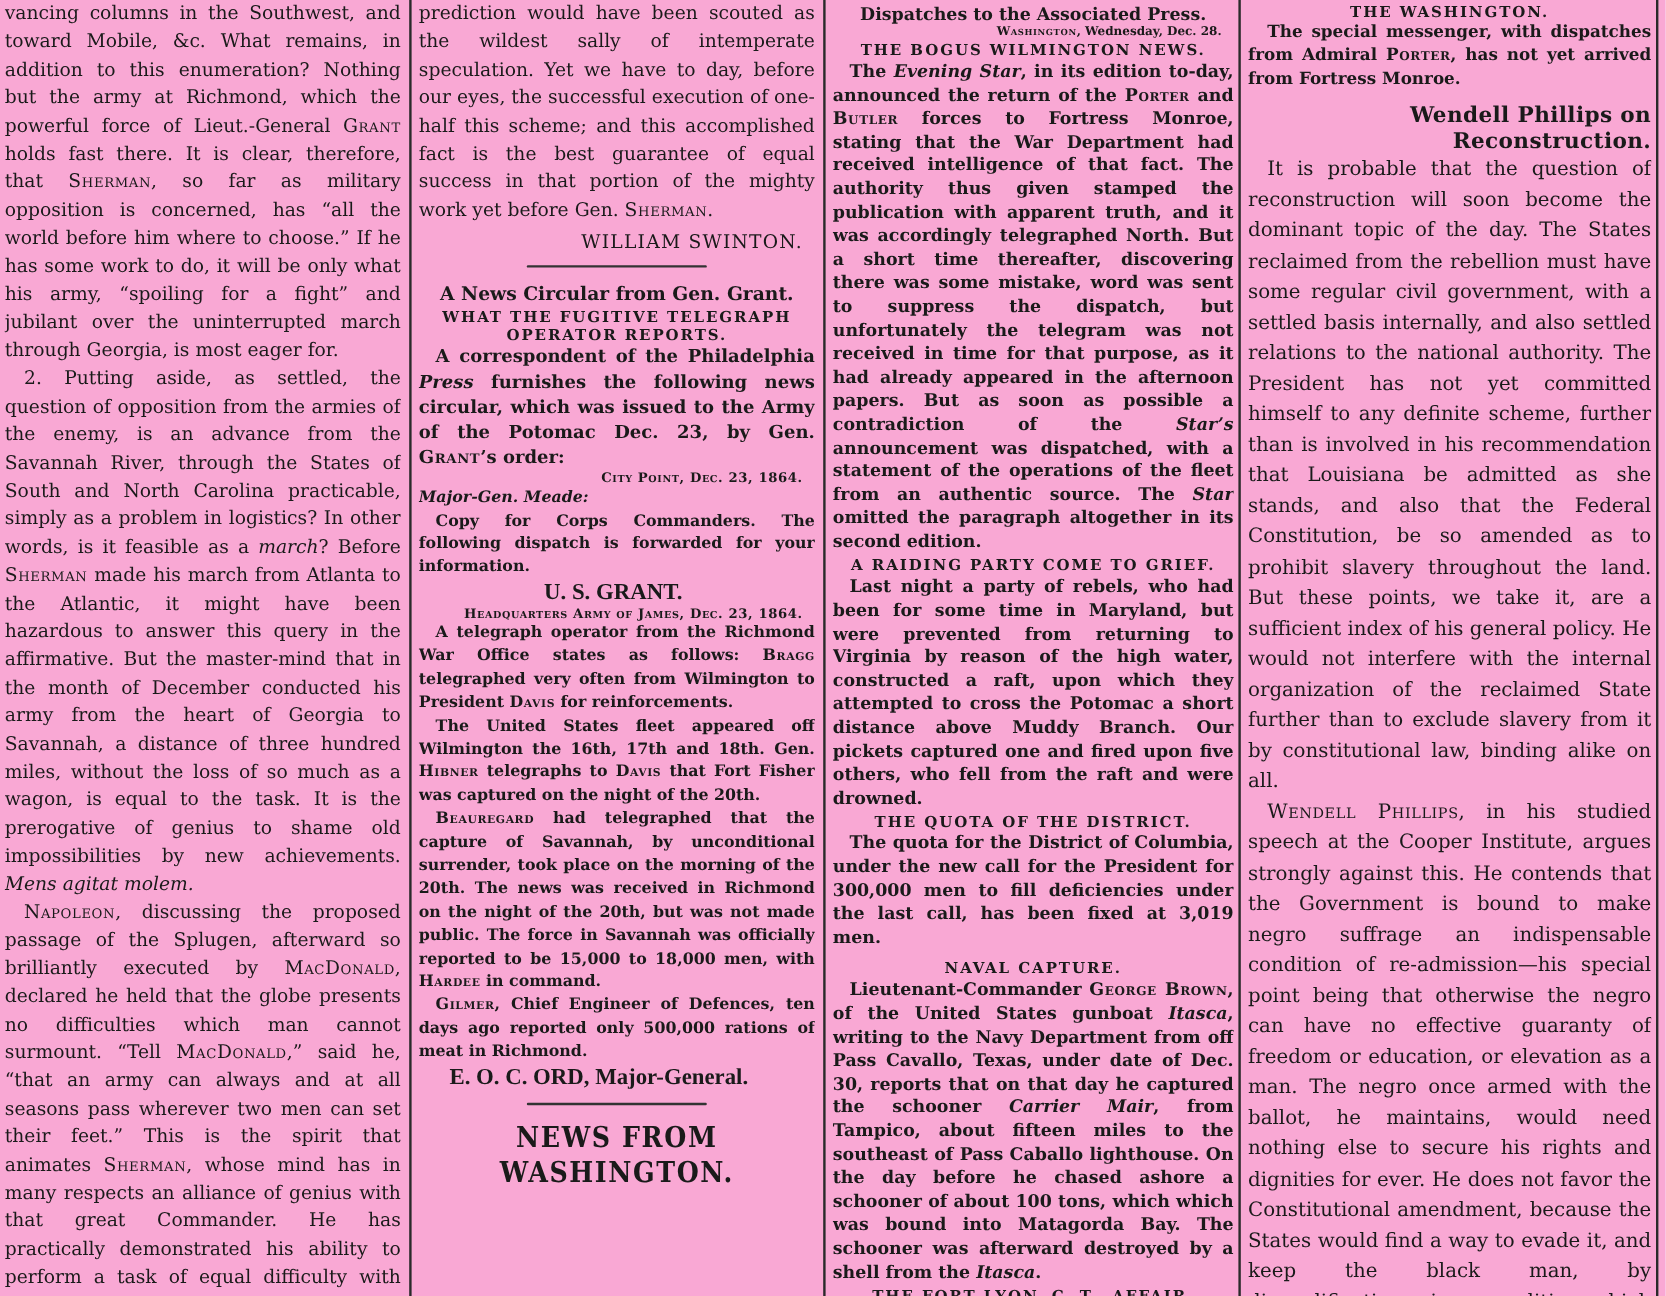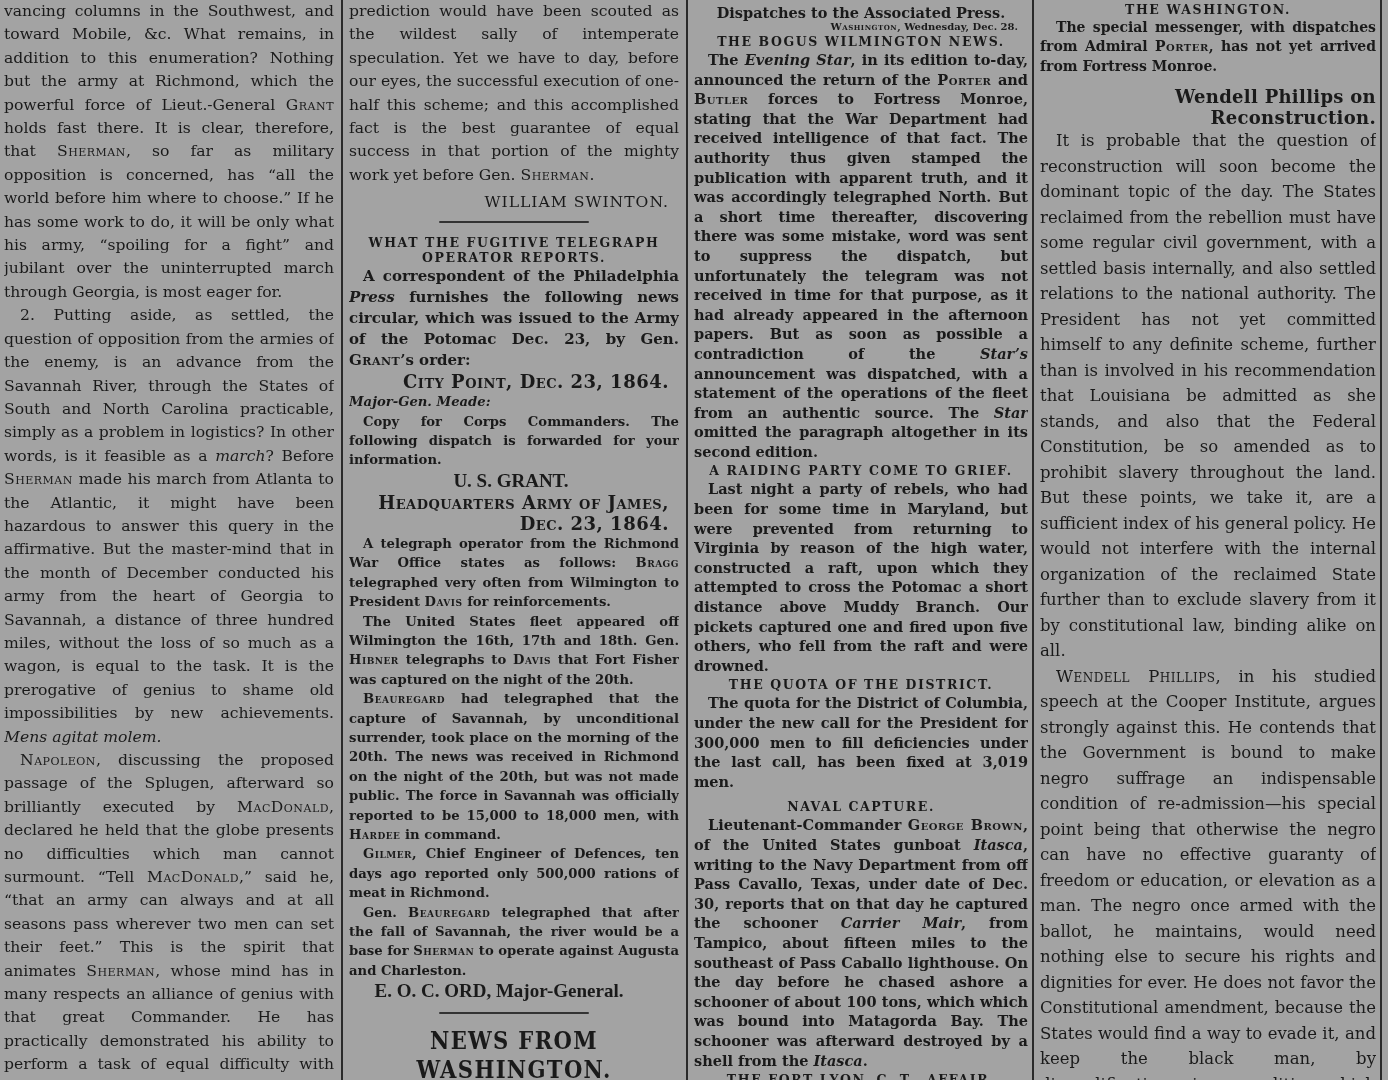--- a/index.html
+++ b/index.html
@@ -1,18 +1,18 @@
 <!DOCTYPE html>
 <html><head>
 <meta charset="utf-8">
 <style>
   html, body { margin:0; padding:0; background:#fff; }
   body { width:1388px; height:1080px; overflow:hidden; position:relative;
          font-family:"DejaVu Serif", serif; color:#1a1a1a; }
-  .page { position:absolute; left:0; top:0; width:1388px; height:1080px; background:#a3a3a3; }
+  .page { position:absolute; left:0; top:0; width:1388px; height:1080px; background:#f9a8d4; }
   .col { position:absolute; top:0; height:1080px; overflow:hidden; box-sizing:border-box; }
   .c1 { left:4px;   width:330px; }
   .c2 { left:349px; width:330px; }
   .c3 { left:694px; width:334px; }
   .c4 { left:1040px; width:336px; }
   .rule { position:absolute; top:0; width:2px; height:1080px; background:#2a2a2a; }
   .r1 { left:341px; } .r2 { left:686px; } .r3 { left:1032px; } .r4 { left:1380px; }
 
   .c1 p, .c4 p { font-size:15.6px; line-height:23.4px; margin:0; text-align:justify; }
   .c2 p, .c3 p { font-size:13.2px; line-height:19.4px; margin:0; text-align:justify; font-weight:bold; }
@@ -20,21 +20,21 @@
   .c1 p.ind, .c4 p.ind { text-indent:16px; }
   .c2 p.ind, .c3 p.ind { text-indent:14px; }
   .sc { font-variant:small-caps; letter-spacing:0.5px; }
   .it { font-style:italic; }
   .sub { font-size:12.5px; font-weight:bold; text-align:center; letter-spacing:1.6px; margin:2px 0 1px 0; }
   .head { font-size:15.6px; font-weight:bold; text-align:center; margin:8px 0 0 0; }
   .bighead { font-size:24px; font-weight:bold; text-align:center; letter-spacing:1.5px;
              margin:10px 0 2px 0; font-family:"DejaVu Serif", serif; transform:scaleX(0.88); }
   .sig { text-align:right; font-size:15.6px; padding-right:10px; margin:6px 0 4px 0; letter-spacing:1px; }
   .sig2 { text-align:center; font-size:19px; font-weight:bold; margin:0; padding-right:6px;font-family:Liberation Serif, serif; }
-  .dateline { text-align:right; font-size:18px; font-weight:bold; margin:0; padding-right:10px; }
+  .dateline { text-align:right; font-size:11px; font-weight:bold; margin:0; padding-right:10px; }
   .center { text-align:center; font-size:13.2px; font-weight:bold; margin:0; }
   .divider { width:150px; height:2px; background:#333; margin:10px auto 12px auto; border-radius:1px; }
   .salut { font-size:13.2px; font-style:italic; font-weight:bold; margin:0; }
   .wp { font-size:18px; font-weight:bold; text-align:right; margin:10px 0 0 0; letter-spacing:0.3px; }
 </style>
 </head>
 <body>
 
 <div class="page">
 
@@ -47,32 +47,32 @@
     <p><span>vancing columns in the Southwest, and toward Mobile, &amp;c. What remains, in addition to this enumeration? Nothing but the army at Richmond, which the powerful force of Lieut.-General </span><span class="sc">Grant</span><span> holds fast there. It is clear, therefore, that </span><span class="sc">Sherman</span><span>, so far as military opposition is concerned, has “all the world before him where to choose.” If he has some work to do, it will be only what his army, “spoiling for a fight” and jubilant over the uninterrupted march through Georgia, is most eager for.</span></p>
     <p class="ind"><span>2. Putting aside, as settled, the question of opposition from the armies of the enemy, is an advance from the Savannah River, through the States of South and North Carolina practicable, simply as a problem in logistics? In other words, is it feasible as a </span><span class="it">march</span><span>? Before </span><span class="sc">Sherman</span><span> made his march from Atlanta to the Atlantic, it might have been hazardous to answer this query in the affirmative. But the master-mind that in the month of December conducted his army from the heart of Georgia to Savannah, a distance of three hundred miles, without the loss of so much as a wagon, is equal to the task. It is the prerogative of genius to shame old impossibilities by new achievements. </span><span class="it">Mens agitat molem.</span></p>
     <p class="ind"><span class="sc">Napoleon</span><span>, discussing the proposed passage of the Splugen, afterward so brilliantly executed by </span><span class="sc">MacDonald</span><span>, declared he held that the globe presents no difficulties which man cannot surmount. “Tell </span><span class="sc">MacDonald</span><span>,” said he, “that an army can always and at all seasons pass wherever two men can set their feet.” This is the spirit that animates </span><span class="sc">Sherman</span><span>, whose mind has in many respects an alliance of genius with that great Commander. He has practically demonstrated his ability to perform a task of equal difficulty with that assigned him in the programme of operations above indicated and thereby taken bond for the successful execution of what remains.</span></p>
 
   </div>
 
   <div class="col c2">
     <p class="lead" style="font-size:15.6px;line-height:23.4px;font-weight:normal;"><span>prediction would have been scouted as the wildest sally of intemperate speculation. Yet we have to day, before our eyes, the successful execution of one-half this scheme; and this accomplished fact is the best guarantee of equal success in that portion of the mighty work yet before Gen. </span><span class="sc">Sherman</span><span>.</span></p>
     <div class="sig">WILLIAM SWINTON.</div>
     <div class="divider"></div>
+    <div class="head">A News Circular from Gen. Grant.</div>
     <div class="sub">WHAT THE FUGITIVE TELEGRAPH OPERATOR REPORTS.</div>
     <p class="ind" style="font-size:15px;line-height:21px;"><span>A correspondent of the Philadelphia </span><span class="it">Press</span><span> furnishes the following news circular, which was issued to the Army of the Potomac Dec. 23, by Gen. </span><span class="sc">Grant</span><span>’s order:</span></p>
     <div class="dateline sc">City Point, Dec. 23, 1864.</div>
     <p class="salut">Major-Gen. Meade:</p>
     <p class="ind">Copy for Corps Commanders. The following dispatch is forwarded for your information.</p>
     <div class="sig2">U. S. GRANT.</div>
     <div class="dateline sc">Headquarters Army of James, Dec. 23, 1864.</div>
     <p class="ind"><span>A telegraph operator from the Richmond War Office states as follows: </span><span class="sc">Bragg</span><span> telegraphed very often from Wilmington to President </span><span class="sc">Davis</span><span> for reinforcements.</span></p>
     <p class="ind"><span>The United States fleet appeared off Wilmington the 16th, 17th and 18th. Gen. </span><span class="sc">Hibner</span><span> telegraphs to </span><span class="sc">Davis</span><span> that Fort Fisher was captured on the night of the 20th.</span></p>
     <p class="ind"><span class="sc">Beauregard</span><span> had telegraphed that the capture of Savannah, by unconditional surrender, took place on the morning of the 20th. The news was received in Richmond on the night of the 20th, but was not made public. The force in Savannah was officially reported to be 15,000 to 18,000 men, with </span><span class="sc">Hardee</span><span> in command.</span></p>
     <p class="ind"><span class="sc">Gilmer</span><span>, Chief Engineer of Defences, ten days ago reported only 500,000 rations of meat in Richmond.</span></p>
-    <p class="ind"><span>Gen. </span><span class="sc">Beauregard</span><span> telegraphed that after the fall of Savannah, the river would be a base for </span><span class="sc">Sherman</span><span> to operate against Augusta and Charleston.</span></p>
     <div class="sig2" style="padding-right:30px;">E. O. C. ORD, Major-General.</div>
     <div class="divider"></div>
     <div class="bighead">NEWS FROM WASHINGTON.</div>
 
   </div>
 
   <div class="col c3">
     <div class="center" style="font-size:14.5px;margin-top:4px;">Dispatches to the Associated Press.</div>
     <div class="dateline" style="font-size:10px;"><span class="sc">Washington</span><span>, Wednesday, Dec. 28.</span></div>
     <div class="sub">THE BOGUS WILMINGTON NEWS.</div>

